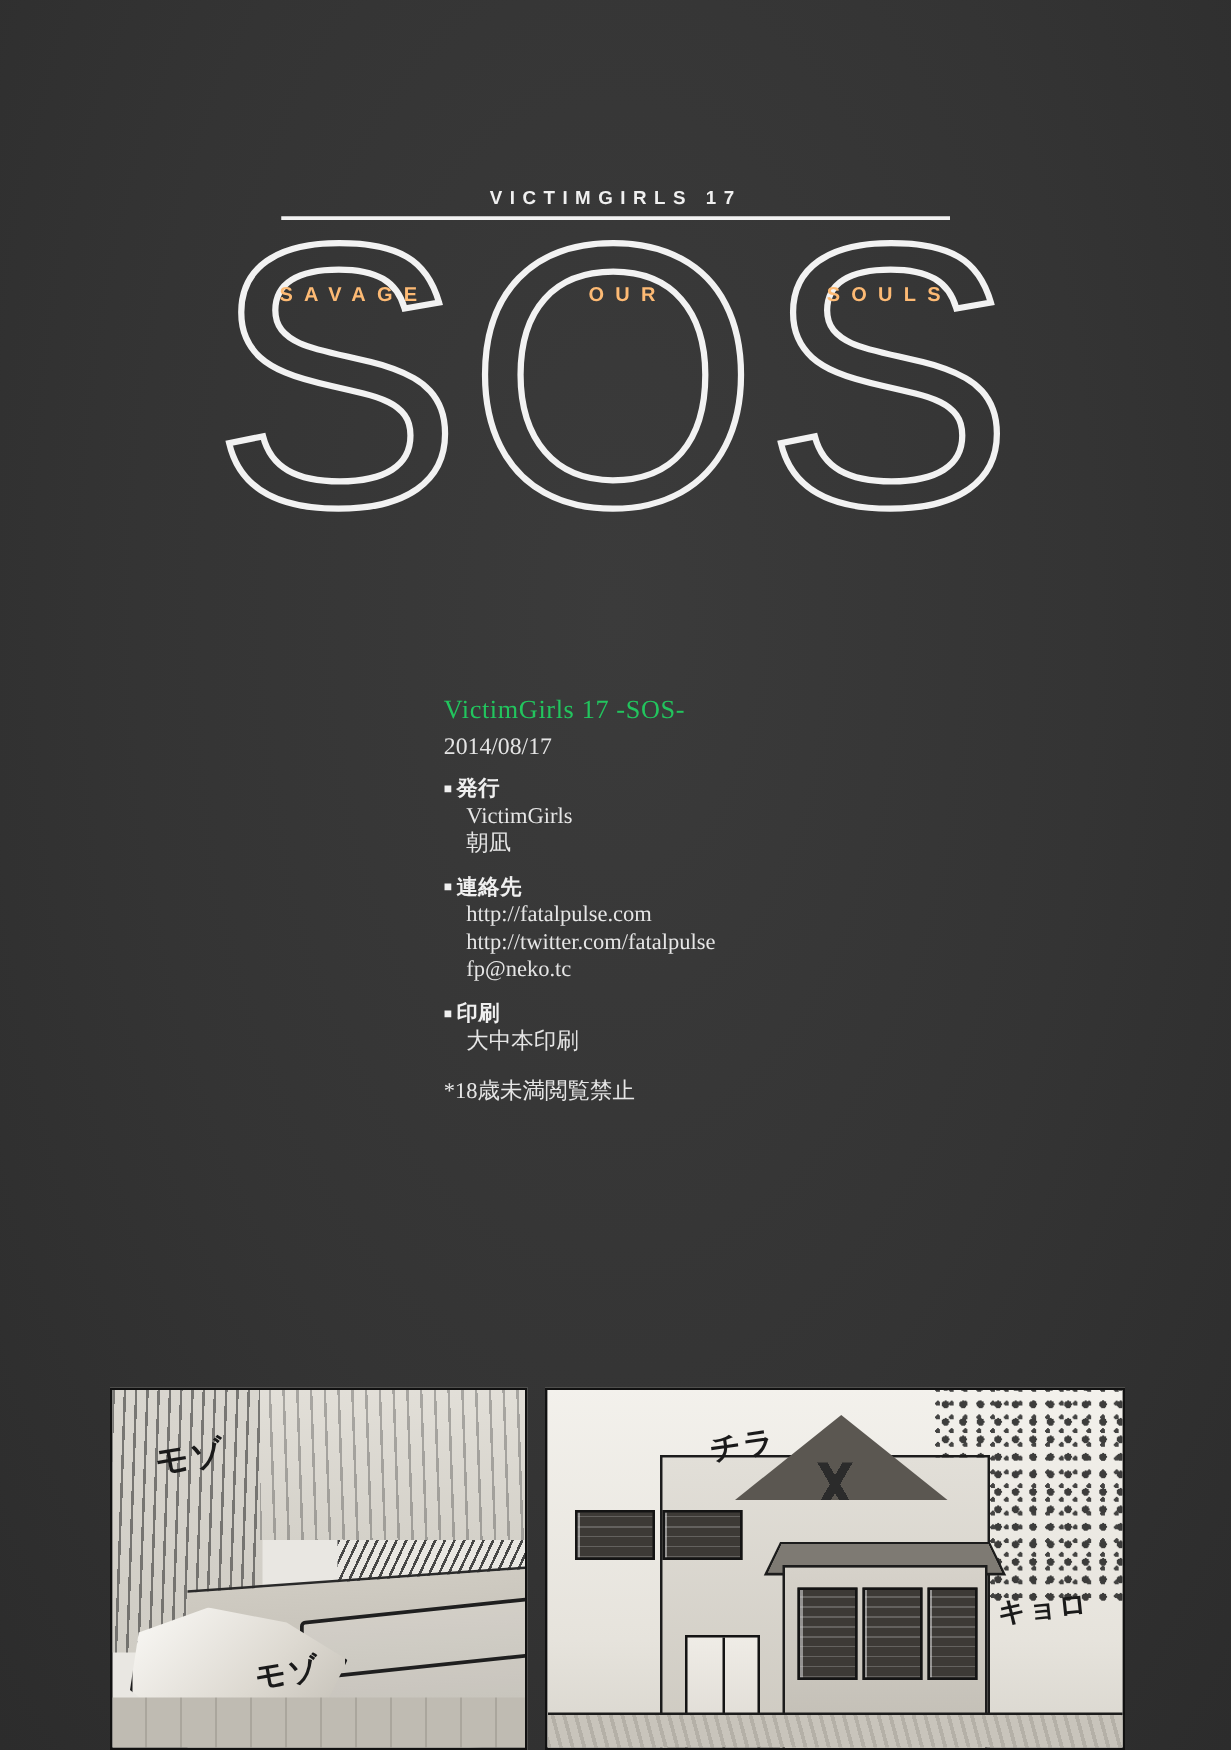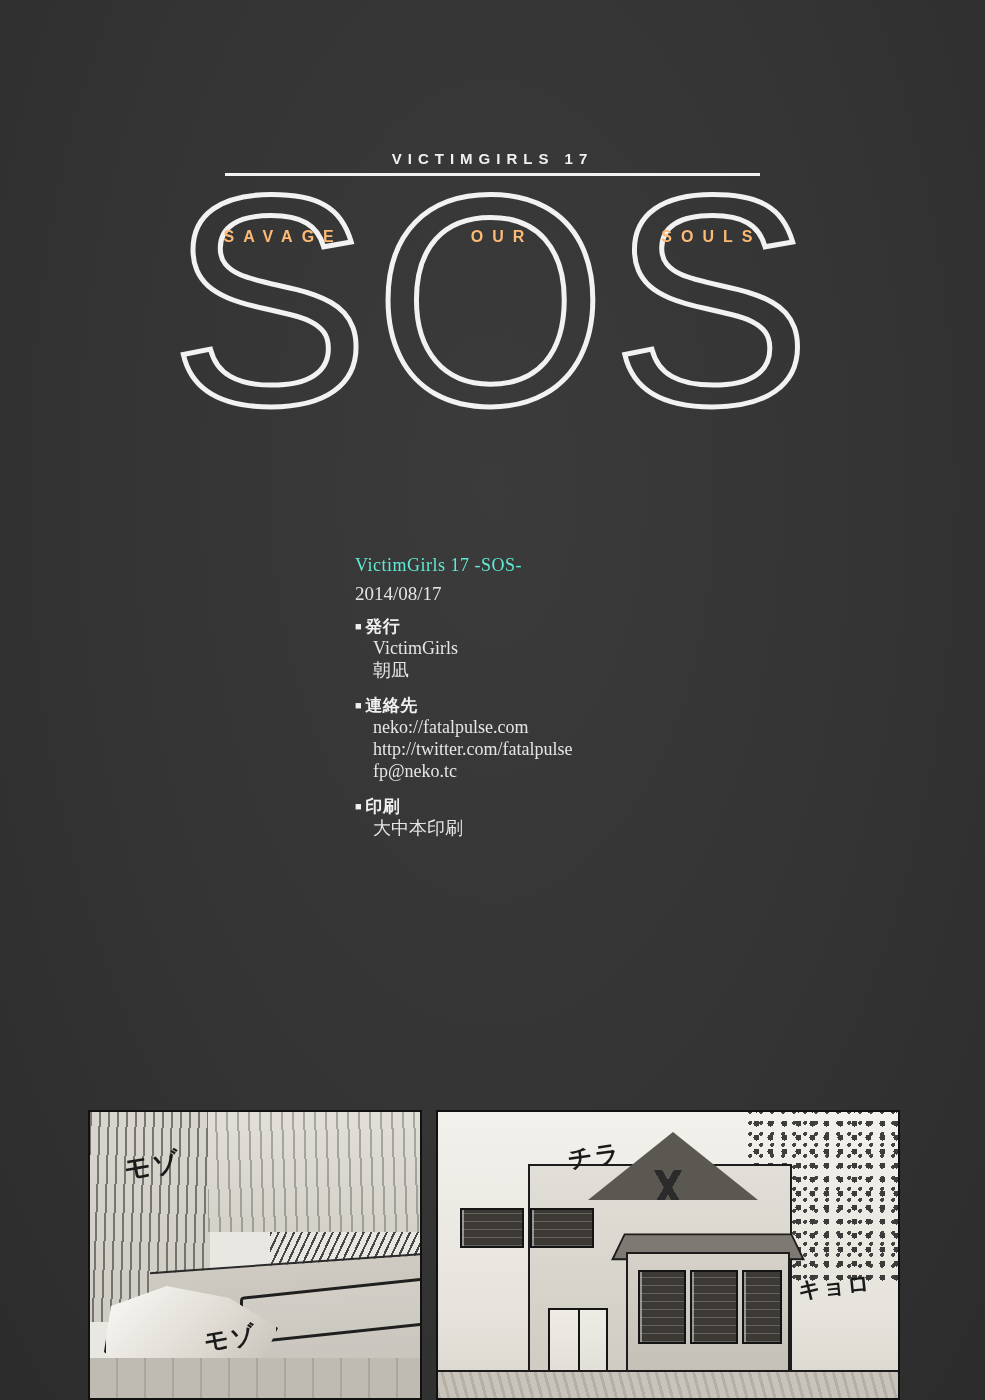--- a/index.html
+++ b/index.html
@@ -85,23 +85,23 @@
 
   
   .colophon {
     position: absolute;
     left: 355px;
     top: 555px;
     width: 420px;
     font-family: "Liberation Serif", serif;
   }
   .colophon .title {
-    font-size: 18px;
+    font-size: 21px;
     letter-spacing: 0.5px;
-    color: #5eead4;
+    color: #22c55e;
     margin-bottom: 7px;
   }
   .colophon .date {
     font-size: 19px;
     color: #e4e4e4;
     margin-bottom: 10px;
   }
   .sec {
     margin-bottom: 12px;
   }
@@ -340,33 +340,34 @@
         <div class="sec-head"><span class="mark">■</span><span>発行</span></div>
         <div class="sec-body">
           <div>VictimGirls</div>
           <div>朝凪</div>
         </div>
       </div>
 
       <div class="sec">
         <div class="sec-head"><span class="mark">■</span><span>連絡先</span></div>
         <div class="sec-body">
-          <div>neko://fatalpulse.com</div>
+          <div>http://fatalpulse.com</div>
           <div>http://twitter.com/fatalpulse</div>
           <div>fp@neko.tc</div>
         </div>
       </div>
 
       <div class="sec">
         <div class="sec-head"><span class="mark">■</span><span>印刷</span></div>
         <div class="sec-body">
           <div>大中本印刷</div>
         </div>
       </div>
 
+      <div class="notice">*18歳未満閲覧禁止</div>
     </div>
 
     <div class="panels">
 
       <div class="panel panel-left">
         <div class="curtain"></div>
         <div class="curtain2"></div>
         <div class="hatch-dark"></div>
         <div class="bed-base"></div>
         <div class="bed-rail"></div>

